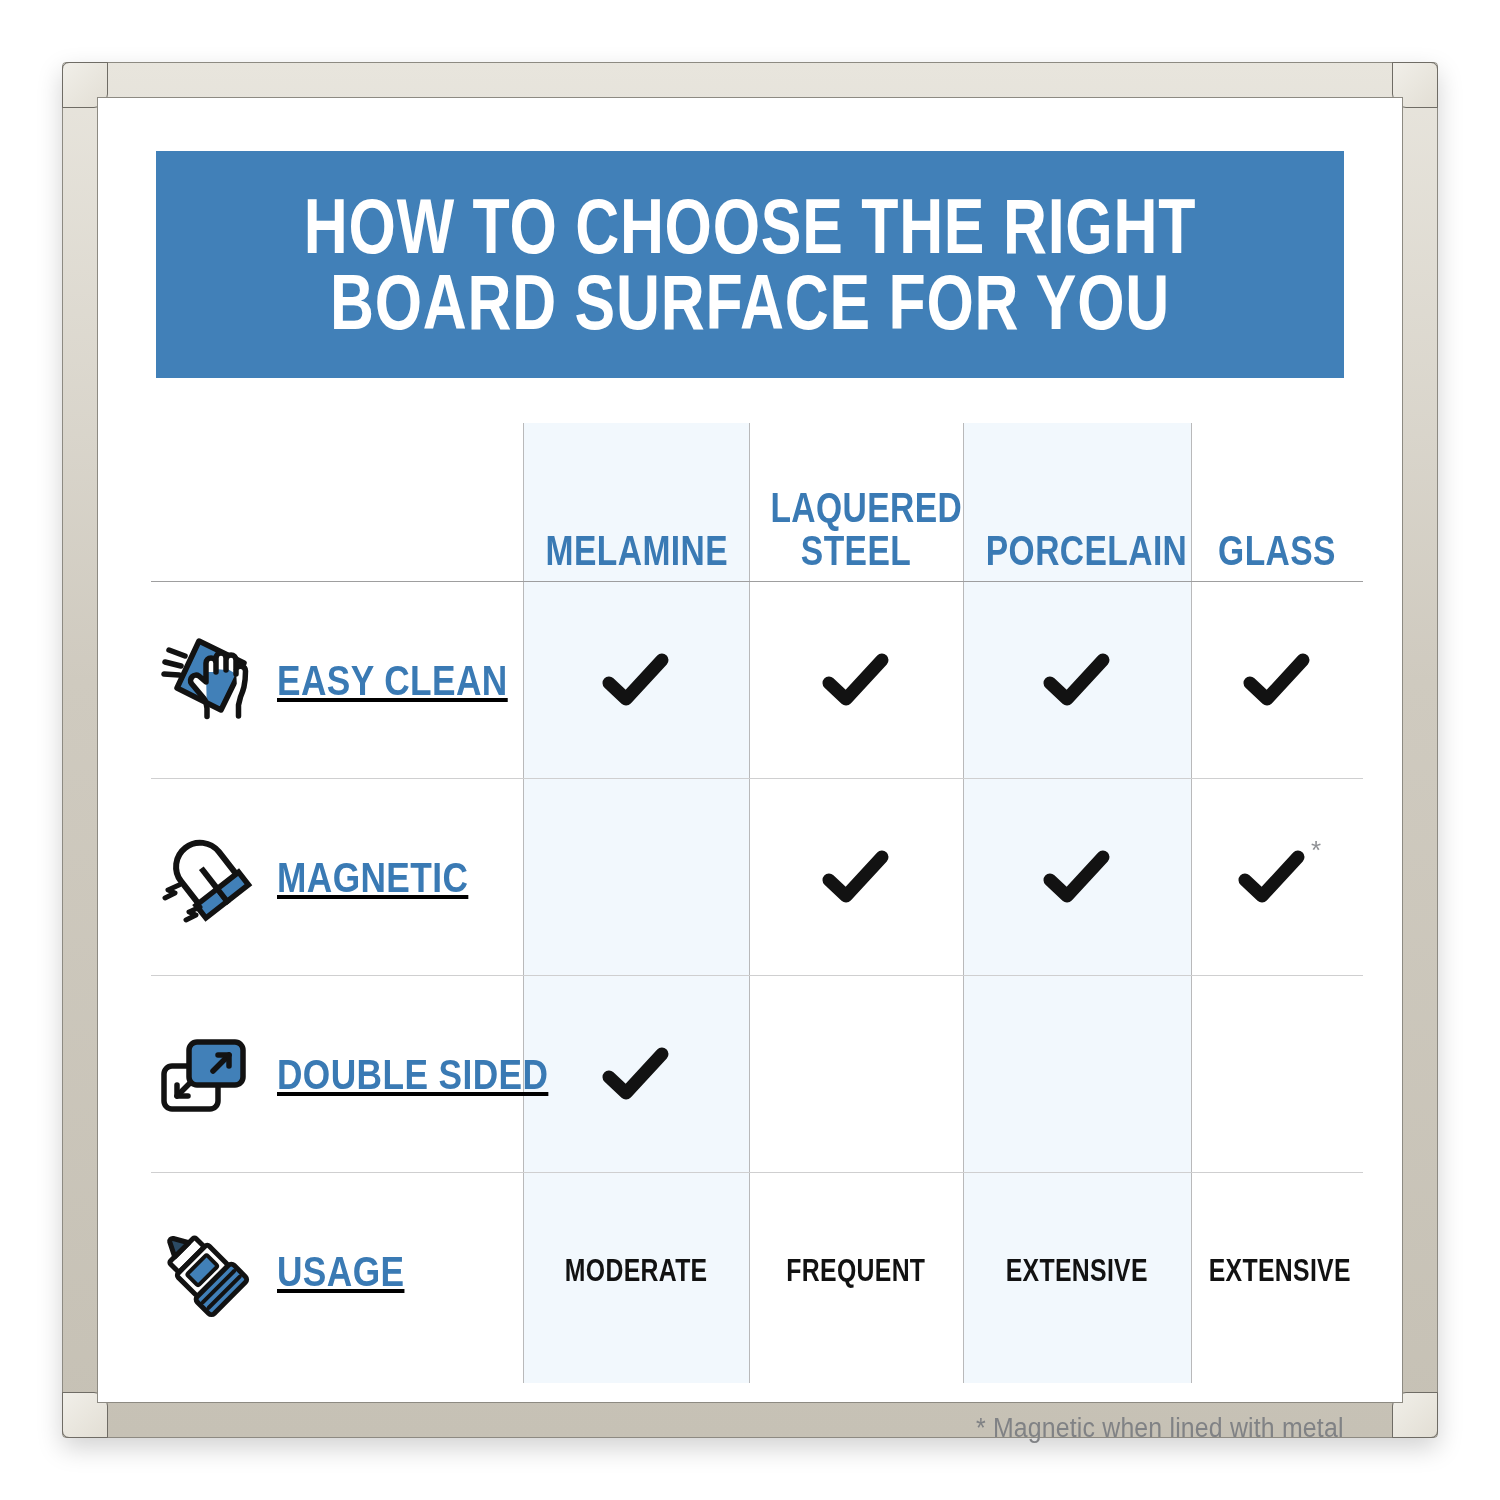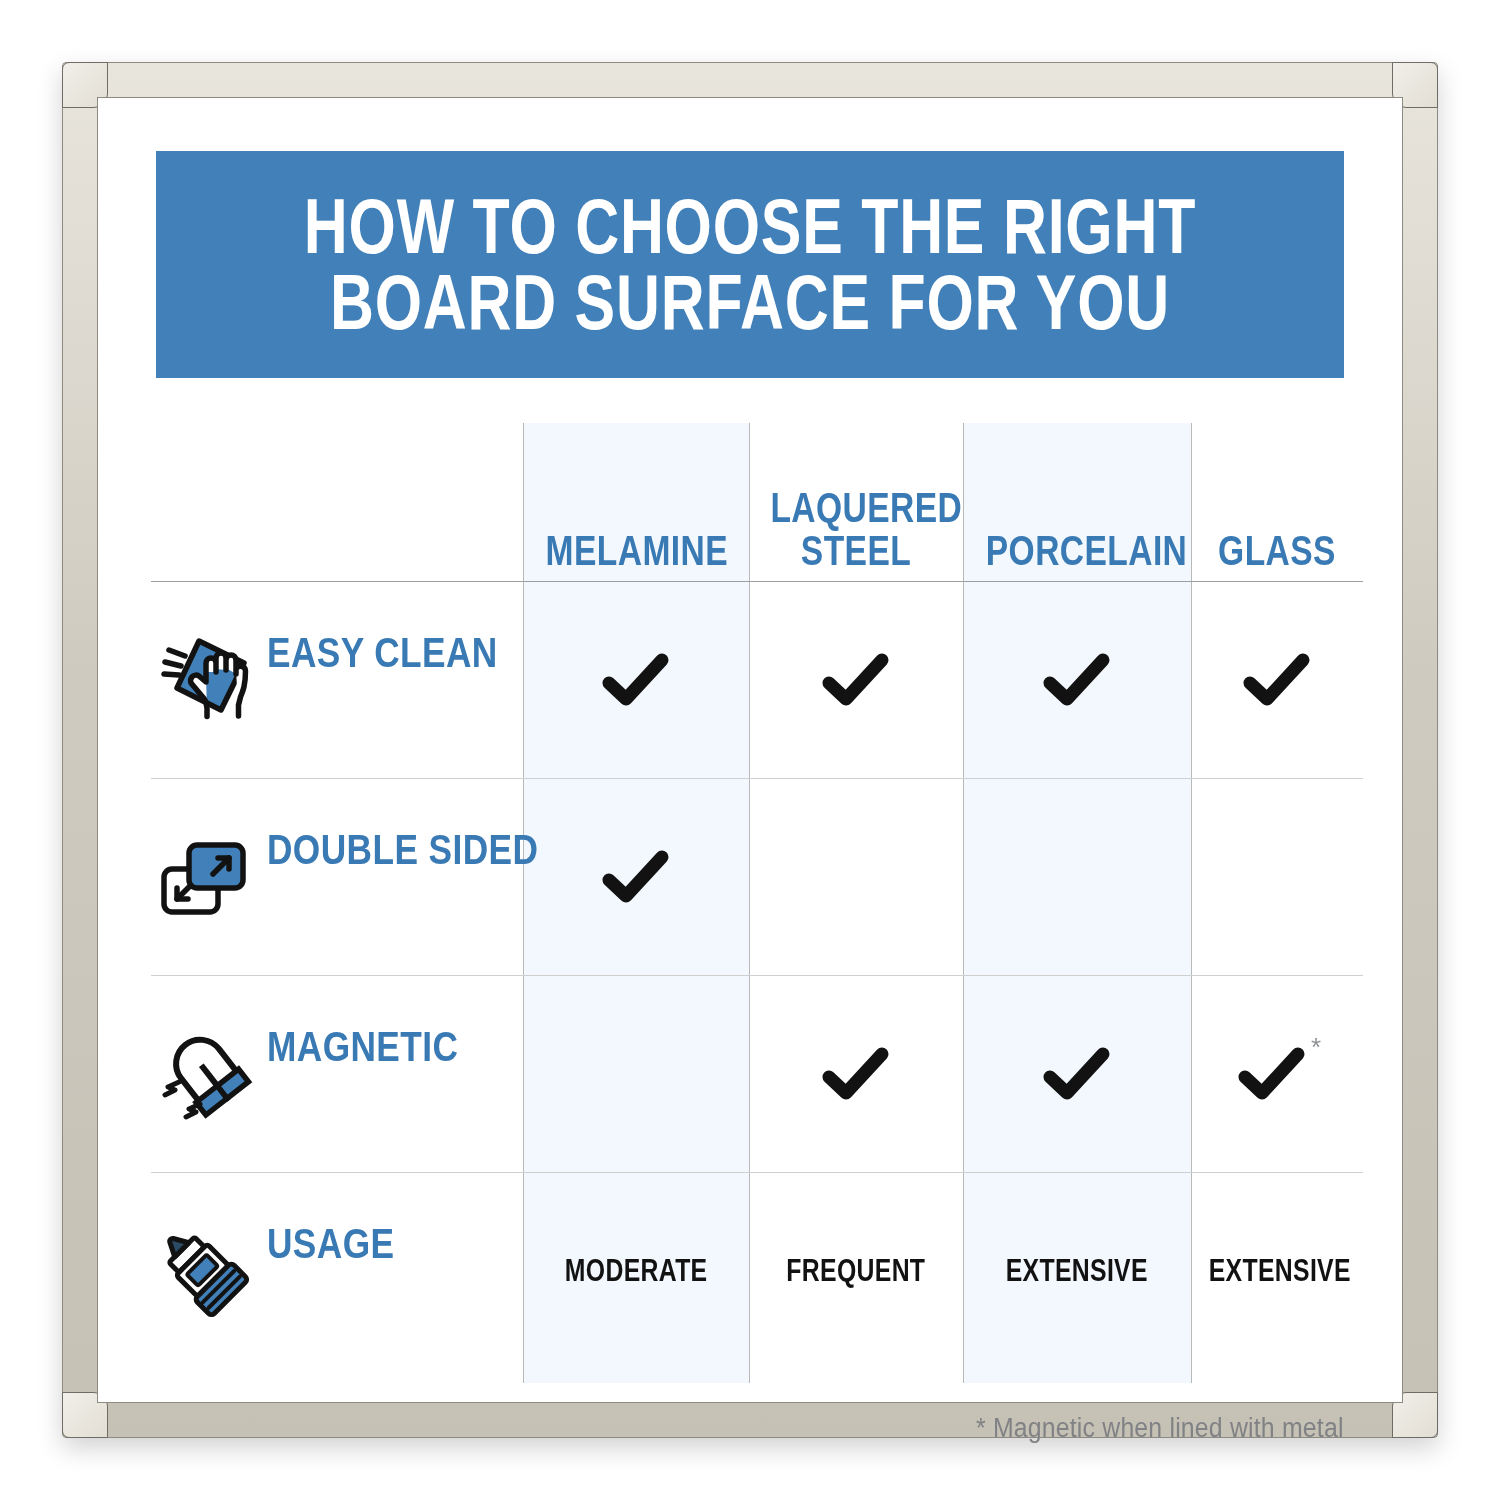--- a/index.html
+++ b/index.html
@@ -169,21 +169,23 @@
     height: 196px;
     border-bottom: 1px solid #cfcfd0;
   }
   tr.datarow.last td { border-bottom: none; }
 
   td.label-cell {
     padding-left: 8px;
   }
   .label-inner {
     display: flex;
-    gap: 12px;
+    align-items: center;
+    gap: 22px;
+    text-decoration: underline;
   }
   .row-icon {
     width: 104px;
     height: 104px;
     flex: 0 0 104px;
     display: block;
   }
   .row-label {
     color: #3a7ab4;
     font-family: "Liberation Sans Narrow", "Liberation Sans", sans-serif;
@@ -337,48 +339,20 @@
                   <svg class="check" viewBox="0 0 74 60">
                     <path d="M10 33 L27 49 L63 10" fill="none" stroke="#121212" stroke-width="13" stroke-linecap="round" stroke-linejoin="round"></path>
                   </svg>
                 </td>
               </tr>
 
               <tr class="datarow">
                 <td class="label-cell">
                   <div class="label-inner">
                     <svg class="row-icon" viewBox="0 0 104 104">
-                      <rect x="13" y="44" width="54" height="43" rx="8" fill="#ffffff" stroke="#121212" stroke-width="5.5"></rect>
-                      <g stroke="#121212" stroke-width="5.5" stroke-linecap="round" stroke-linejoin="round" fill="none">
-                        <path d="M42 58 L26 74"></path>
-                        <path d="M26 63 L26 74 L37 74"></path>
-                      </g>
-                      <rect x="38" y="20" width="54" height="43" rx="8" fill="#4180b8" stroke="#121212" stroke-width="5.5"></rect>
-                      <g stroke="#121212" stroke-width="5.5" stroke-linecap="round" stroke-linejoin="round" fill="none">
-                        <path d="M62 49 L78 33"></path>
-                        <path d="M67 33 L78 33 L78 44"></path>
-                      </g>
-                    </svg>
-                    <span class="row-label">DOUBLE SIDED</span>
-                  </div>
-                </td>
-                <td class="val">
-                  <svg class="check" viewBox="0 0 74 60">
-                    <path d="M10 33 L27 49 L63 10" fill="none" stroke="#121212" stroke-width="13" stroke-linecap="round" stroke-linejoin="round"></path>
-                  </svg>
-                </td>
-                <td class="val"></td>
-                <td class="val"></td>
-                <td class="val"></td>
-              </tr>
-
-              <tr class="datarow">
-                <td class="label-cell">
-                  <div class="label-inner">
-                    <svg class="row-icon" viewBox="0 0 104 104">
                       <g transform="rotate(-38 54 48)">
                         <path d="M30 70 V40 a24 24 0 0 1 48 0 V70" fill="none" stroke="#121212" stroke-width="6" stroke-linecap="round"></path>
                         <path d="M54 70 V40 a0 0 0 0 0 0 0" fill="none" stroke="#121212" stroke-width="0"></path>
                         <path d="M54 70 V42" fill="none" stroke="#121212" stroke-width="6"></path>
                         <rect x="27" y="68" width="27" height="16" fill="#4180b8" stroke="#121212" stroke-width="5.5"></rect>
                         <rect x="54" y="68" width="27" height="16" fill="#4180b8" stroke="#121212" stroke-width="5.5"></rect>
                       </g>
                       <g stroke="#121212" stroke-width="5" stroke-linecap="round" stroke-linejoin="round" fill="none">
                         <path d="M28 60 L17 65 L24 68 L14 73"></path>
                         <path d="M49 82 L38 87 L45 90 L35 95"></path>
@@ -396,20 +370,48 @@
                 <td class="val">
                   <svg class="check" viewBox="0 0 74 60">
                     <path d="M10 33 L27 49 L63 10" fill="none" stroke="#121212" stroke-width="13" stroke-linecap="round" stroke-linejoin="round"></path>
                   </svg>
                 </td>
                 <td class="val">
                   <svg class="check" viewBox="0 0 74 60">
                     <path d="M10 33 L27 49 L63 10" fill="none" stroke="#121212" stroke-width="13" stroke-linecap="round" stroke-linejoin="round"></path>
                   </svg><span class="star-sup">*</span>
                 </td>
+              </tr>
+
+              <tr class="datarow">
+                <td class="label-cell">
+                  <div class="label-inner">
+                    <svg class="row-icon" viewBox="0 0 104 104">
+                      <rect x="13" y="44" width="54" height="43" rx="8" fill="#ffffff" stroke="#121212" stroke-width="5.5"></rect>
+                      <g stroke="#121212" stroke-width="5.5" stroke-linecap="round" stroke-linejoin="round" fill="none">
+                        <path d="M42 58 L26 74"></path>
+                        <path d="M26 63 L26 74 L37 74"></path>
+                      </g>
+                      <rect x="38" y="20" width="54" height="43" rx="8" fill="#4180b8" stroke="#121212" stroke-width="5.5"></rect>
+                      <g stroke="#121212" stroke-width="5.5" stroke-linecap="round" stroke-linejoin="round" fill="none">
+                        <path d="M62 49 L78 33"></path>
+                        <path d="M67 33 L78 33 L78 44"></path>
+                      </g>
+                    </svg>
+                    <span class="row-label">DOUBLE SIDED</span>
+                  </div>
+                </td>
+                <td class="val">
+                  <svg class="check" viewBox="0 0 74 60">
+                    <path d="M10 33 L27 49 L63 10" fill="none" stroke="#121212" stroke-width="13" stroke-linecap="round" stroke-linejoin="round"></path>
+                  </svg>
+                </td>
+                <td class="val"></td>
+                <td class="val"></td>
+                <td class="val"></td>
               </tr>
 
               <tr class="datarow last">
                 <td class="label-cell">
                   <div class="label-inner">
                     <svg class="row-icon" viewBox="0 0 104 104">
                       <g transform="rotate(45 52 52)">
                         <rect x="22" y="34" width="14" height="36" rx="2" fill="#ffffff" stroke="#121212" stroke-width="5"></rect>
                         <rect x="36" y="30" width="30" height="44" rx="3" fill="#ffffff" stroke="#121212" stroke-width="5"></rect>
                         <rect x="43" y="38" width="16" height="28" rx="2" fill="#4180b8" stroke="#121212" stroke-width="4"></rect>

